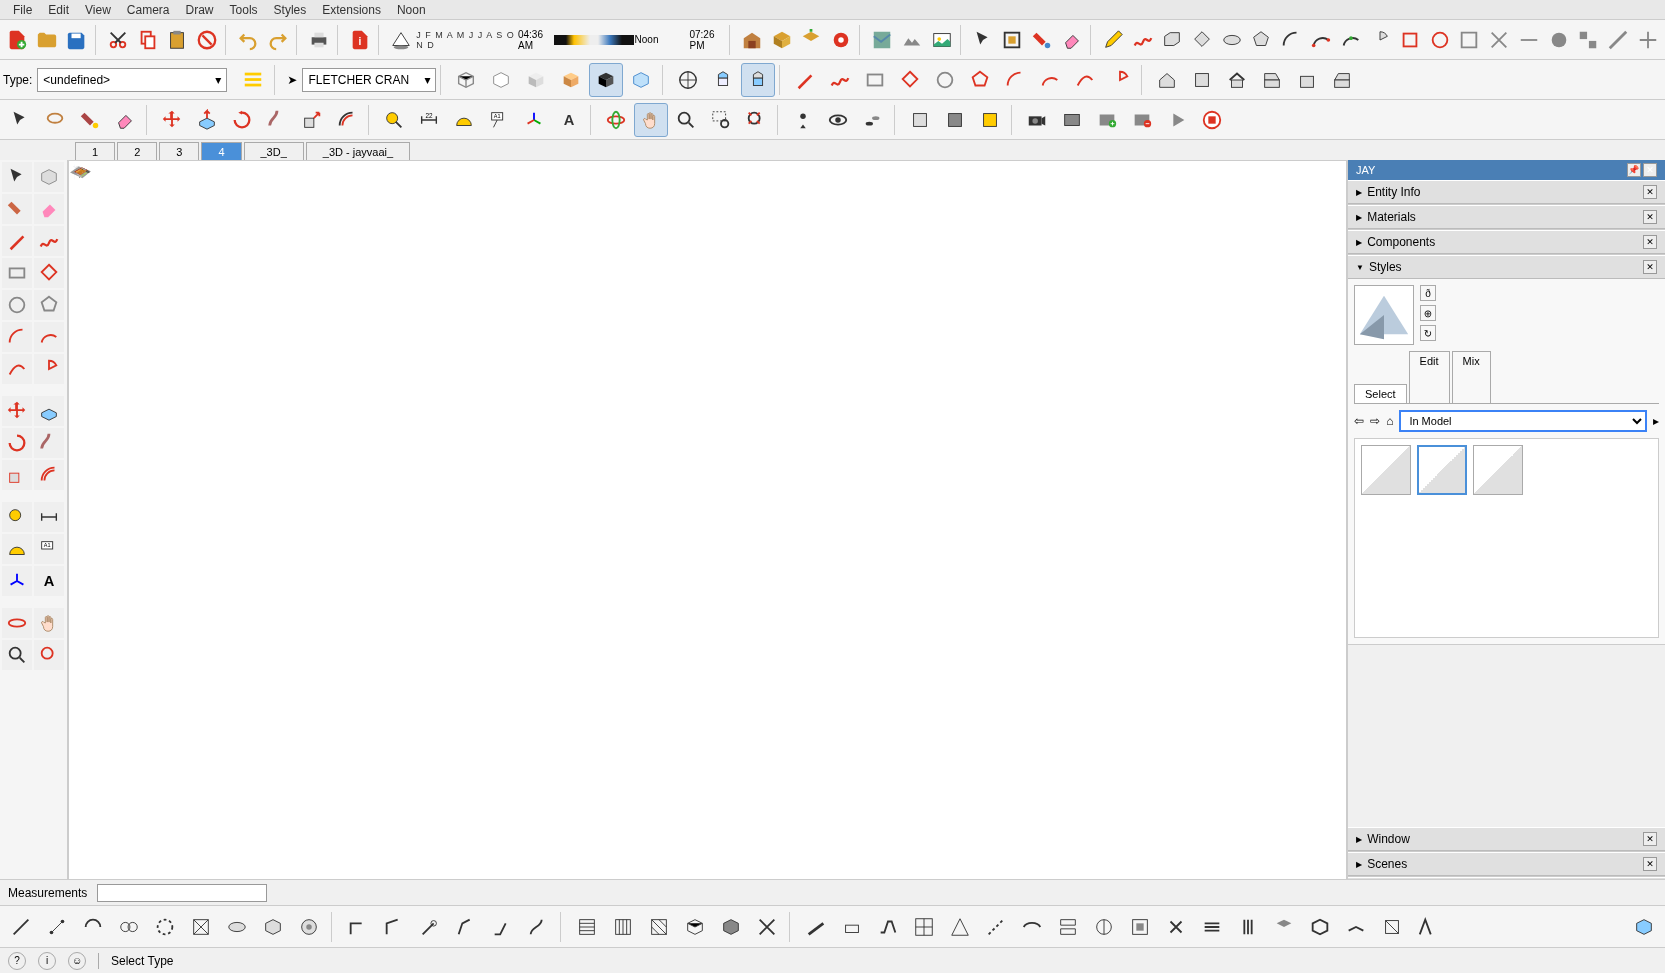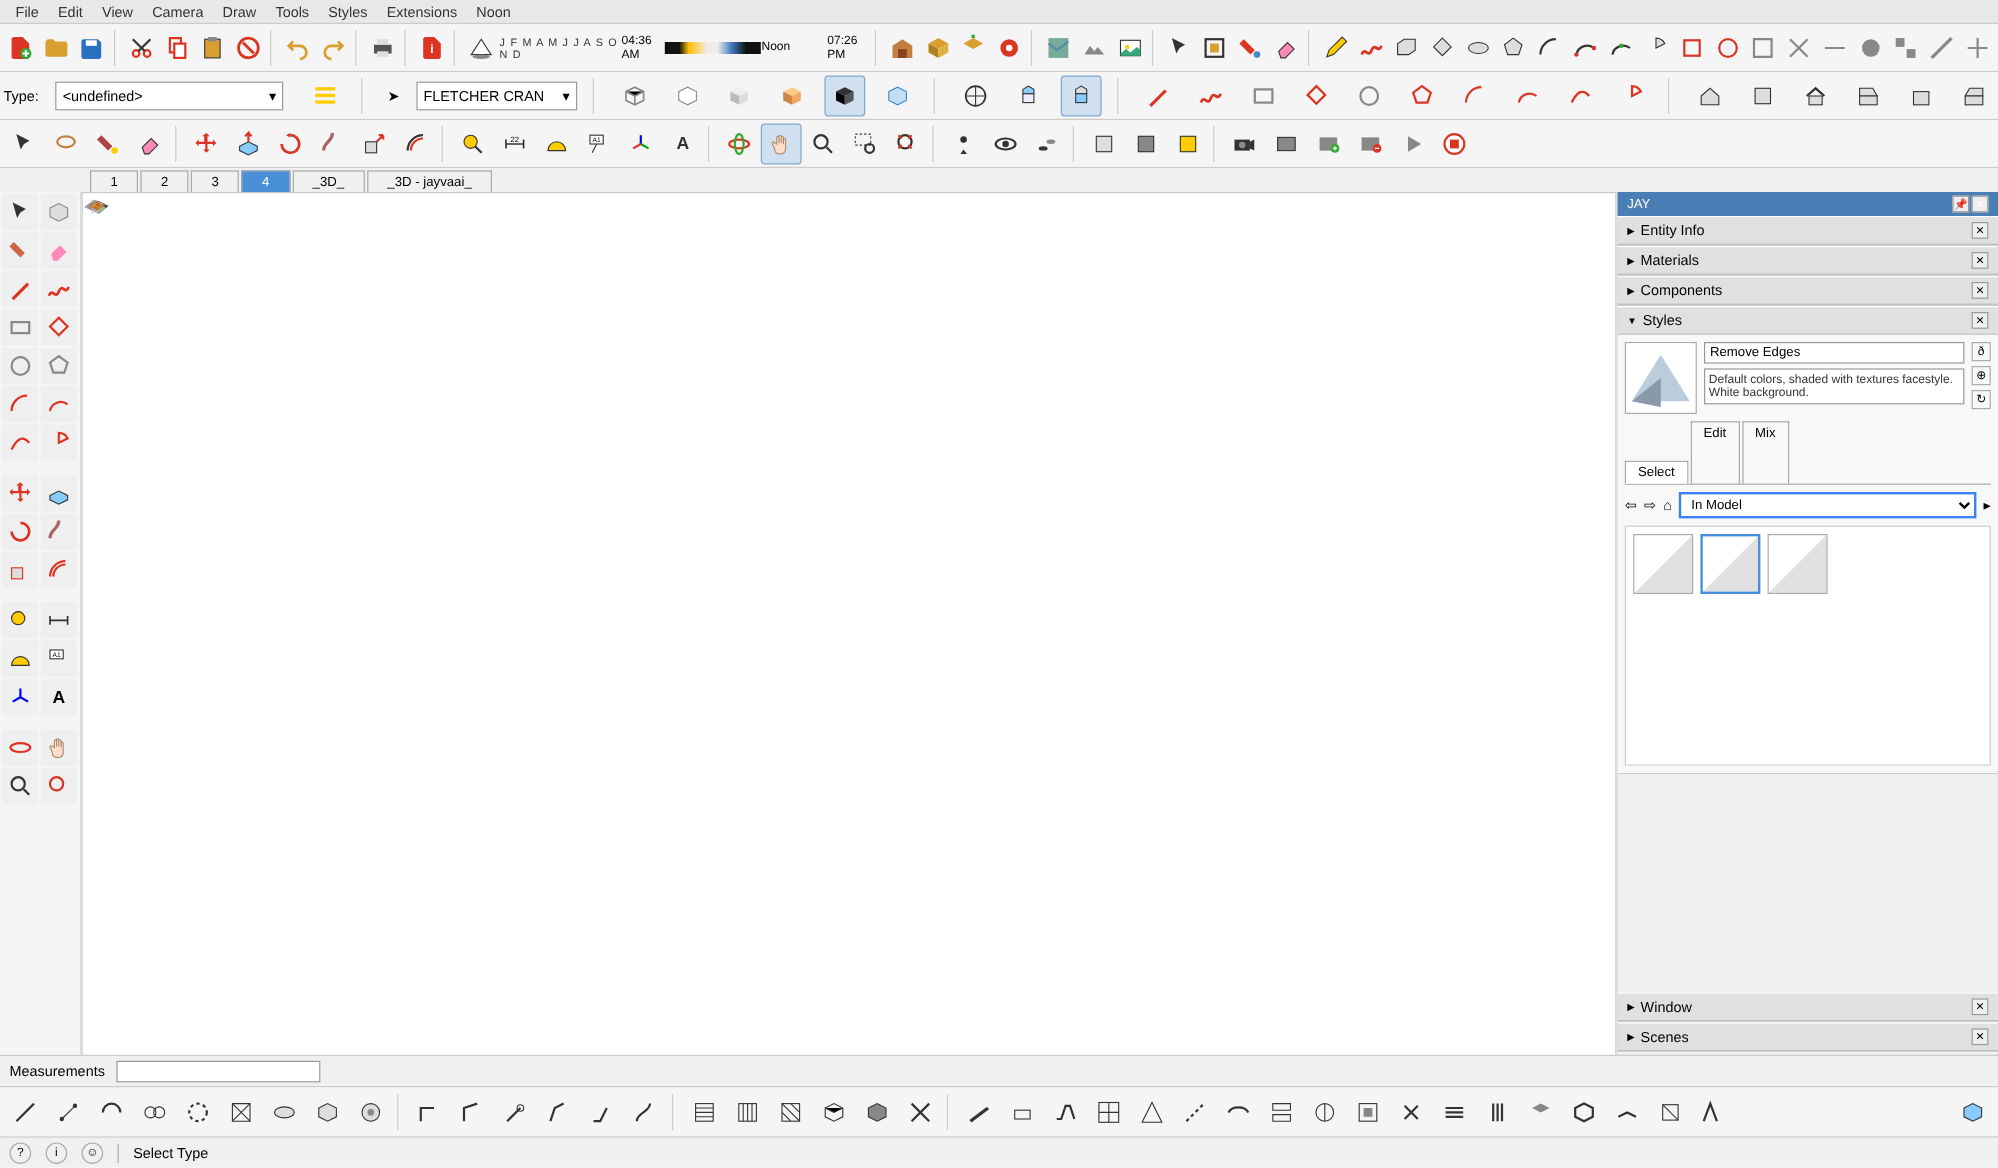--- a/index.html
+++ b/index.html
@@ -5,21 +5,21 @@
 * { margin: 0; padding: 0; box-sizing: border-box; font-family: Arial, sans-serif; }
 body { width: 1665px; height: 973px; background: #f0f0f0; overflow: hidden; font-size: 12px; position: relative; }
 
 
 .menu-bar { height: 20px; background: #e8e8e8; border-bottom: 1px solid #ccc; display: flex; align-items: center; padding: 0 5px; }
 .menu-item { padding: 2px 8px; cursor: pointer; color: #333; }
 
 
 .toolbar-row { background: #f5f5f5; border-bottom: 1px solid #ccc; display: flex; align-items: center; padding: 2px 3px; gap: 1px; flex-wrap: nowrap; }
 .toolbar-row.row1 { height: 40px; }
-.toolbar-row.row2 { height: 40px; justify-content: space-between; }
+.toolbar-row.row2 { height: 40px; }
 .toolbar-row.row3 { height: 40px; }
 
 .tb-btn { width: 34px; height: 34px; border: 1px solid transparent; background: transparent; display: flex; align-items: center; justify-content: center; cursor: pointer; border-radius: 3px; }
 .tb-btn.active { background: #d0e0f0; border-color: #7fa8d0; }
 .tb-sep { width: 5px; height: 30px; border-left: 1px solid #ccc; margin: 0 3px; }
 
 .type-combo { width: 190px; height: 24px; border: 1px solid #999; background: white; display: flex; align-items: center; padding: 0 5px; margin-right: 8px; }
 .combo2 { width: 134px; height: 24px; border: 1px solid #999; background: white; display: flex; align-items: center; padding: 0 5px; }
 .month-letters { font-size: 9px; letter-spacing: 1px; color: #333; }
 .time-bar { width: 95px; height: 10px; background: linear-gradient(90deg, #111 0%, #111 15%, #ffc100 25%, #eee 45%, #eee 55%, #3b78bd 70%, #111 85%); }
@@ -1240,24 +1240,20 @@
           <span class="close-x">✕</span>
         </div>
       <div class="panel-body">
         <div class="style-info">
           <div class="style-thumb">
             <svg viewBox="0 0 60 60" style="width:100%;height:100%">
                 <rect width="60" height="60" fill="#fff"></rect>
                 <path d="M5 50L30 10 55 50z" fill="#bcd"></path>
                 <path d="M5 50L30 30v25z" fill="#89a"></path>
               </svg>
-          </div>
-          <div class="style-text-block">
-            <input class="style-name-input" value="Remove Edges" style="">
-            <div class="style-desc">Default colors, shaded with textures facestyle. White background.</div>
           </div>
           <div class="style-icons-col">
             <span class="mini-icon">ð</span>
             <span class="mini-icon">⊕</span>
             <span class="mini-icon">↻</span>
           </div>
         </div>
         <div class="style-subtabs">
           <div class="style-subtab active">Select</div>
           <div class="style-subtab">Edit</div>

